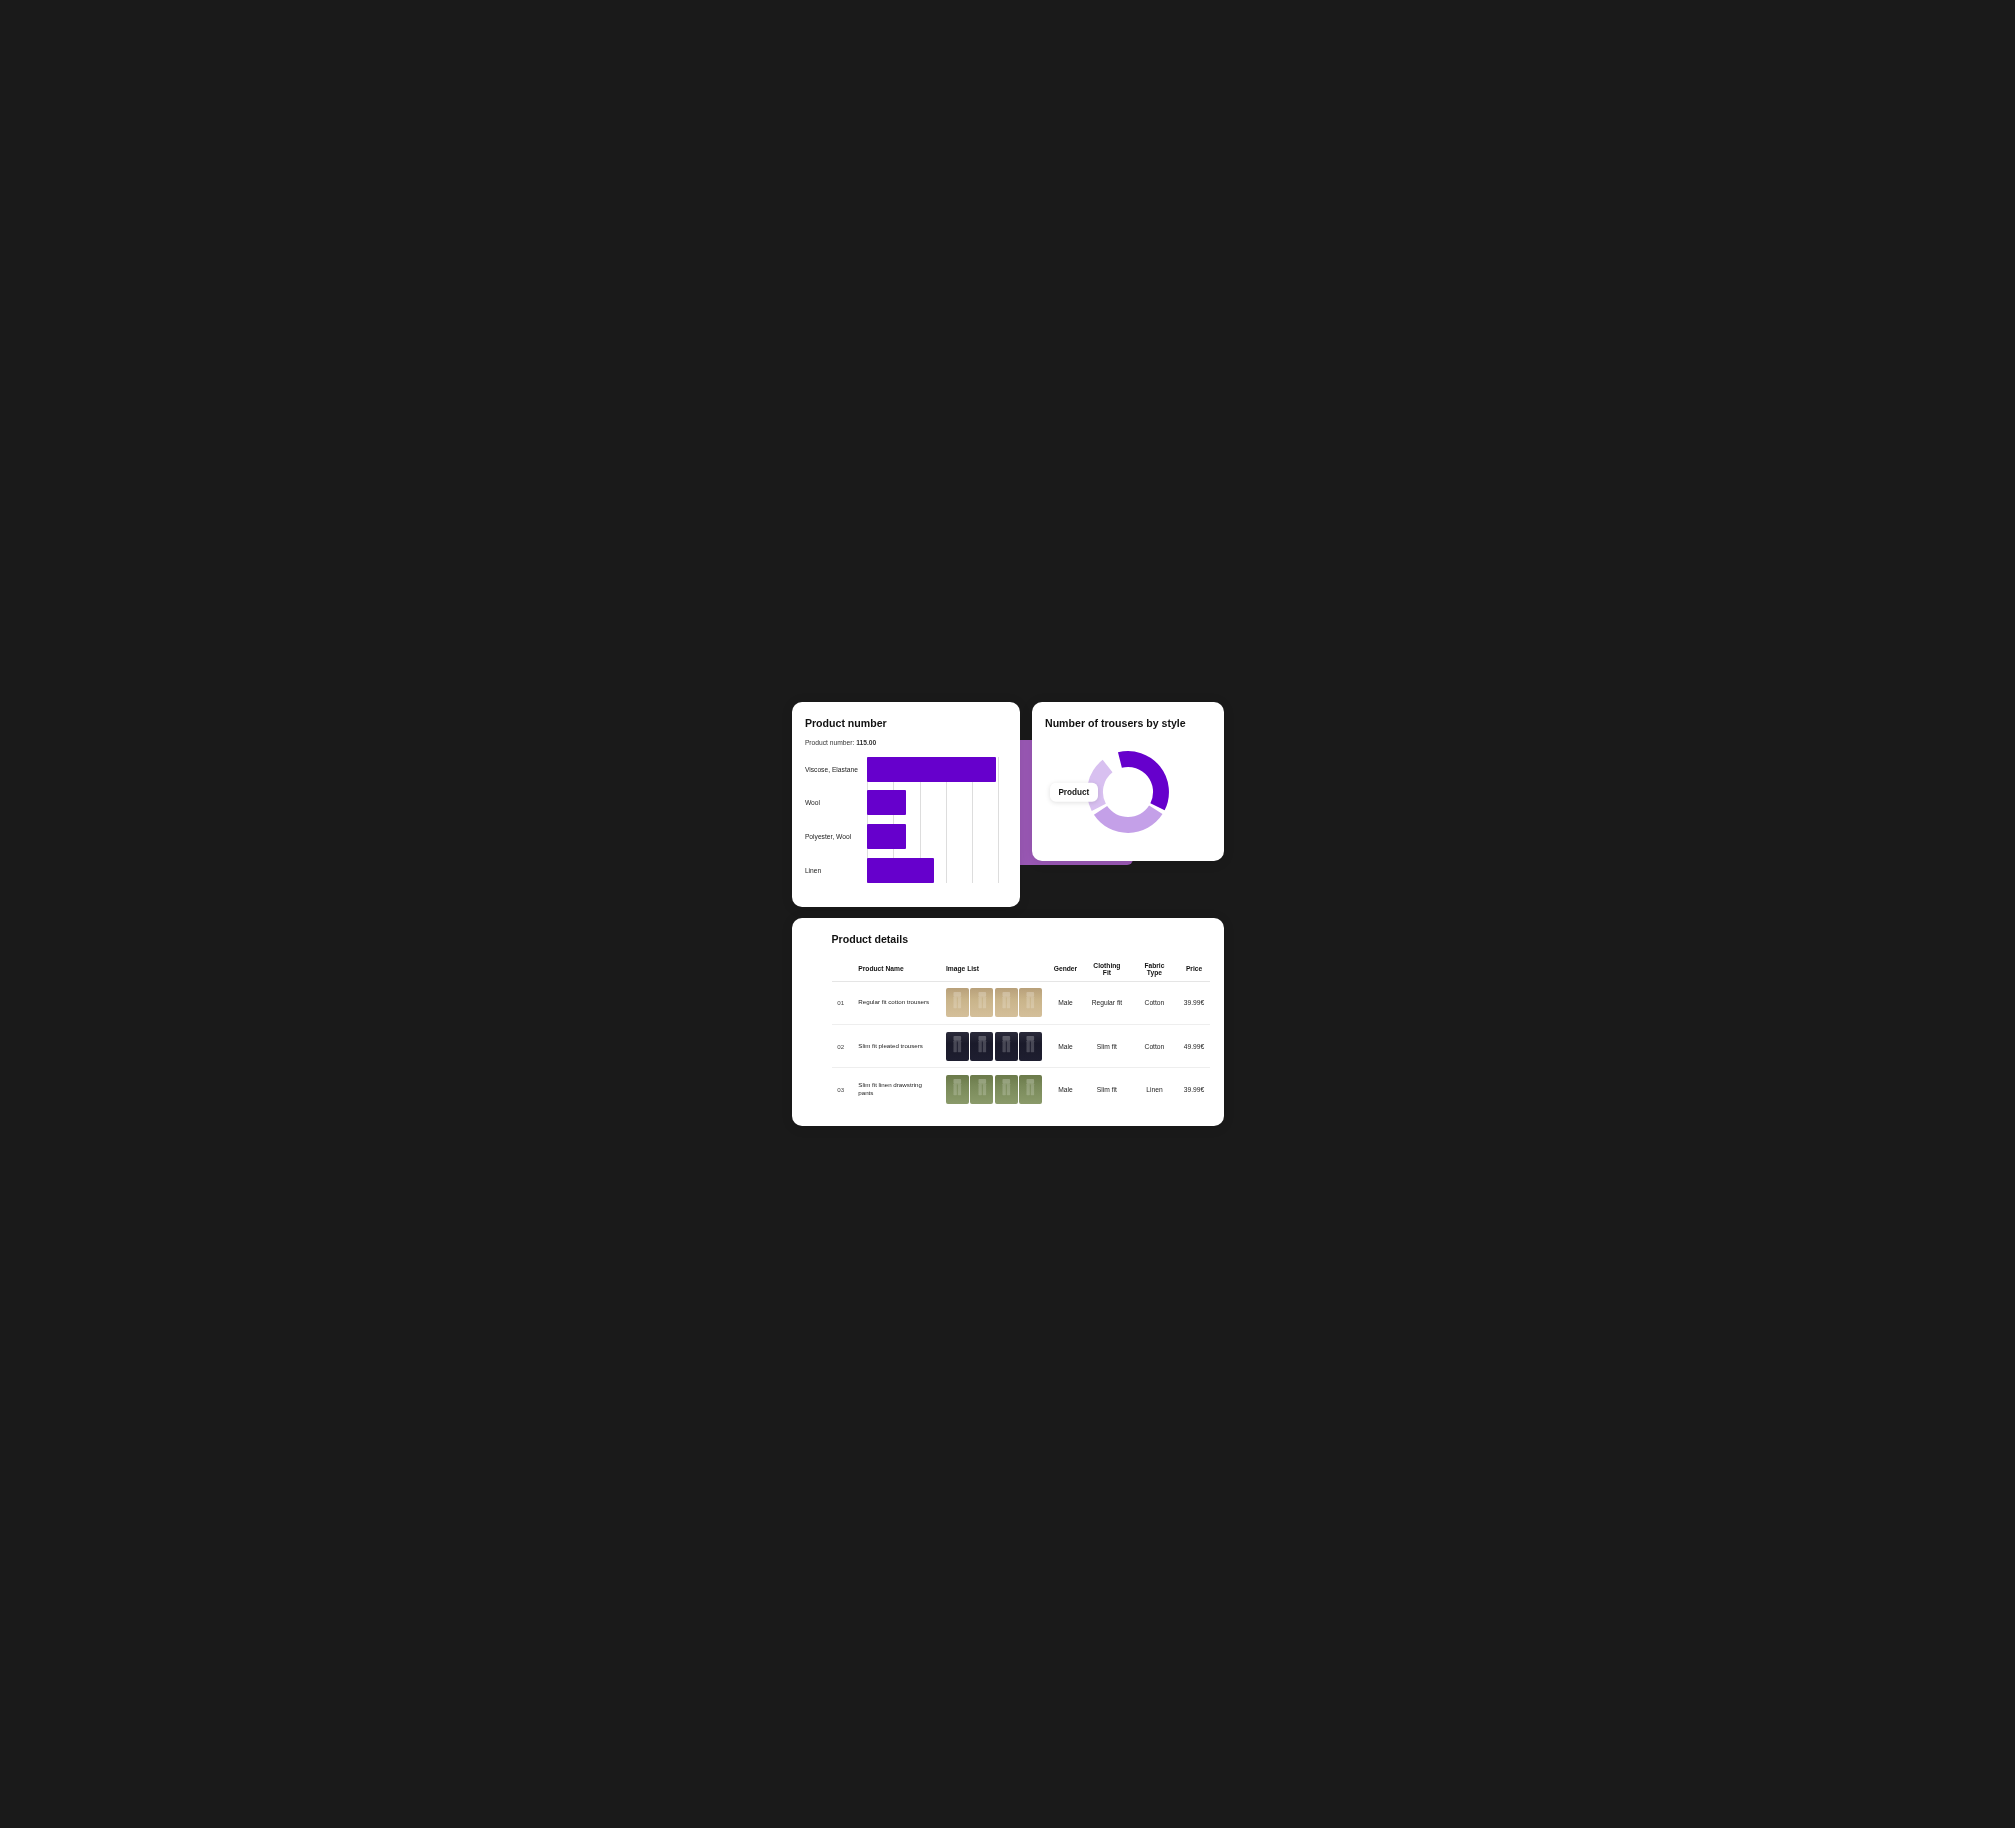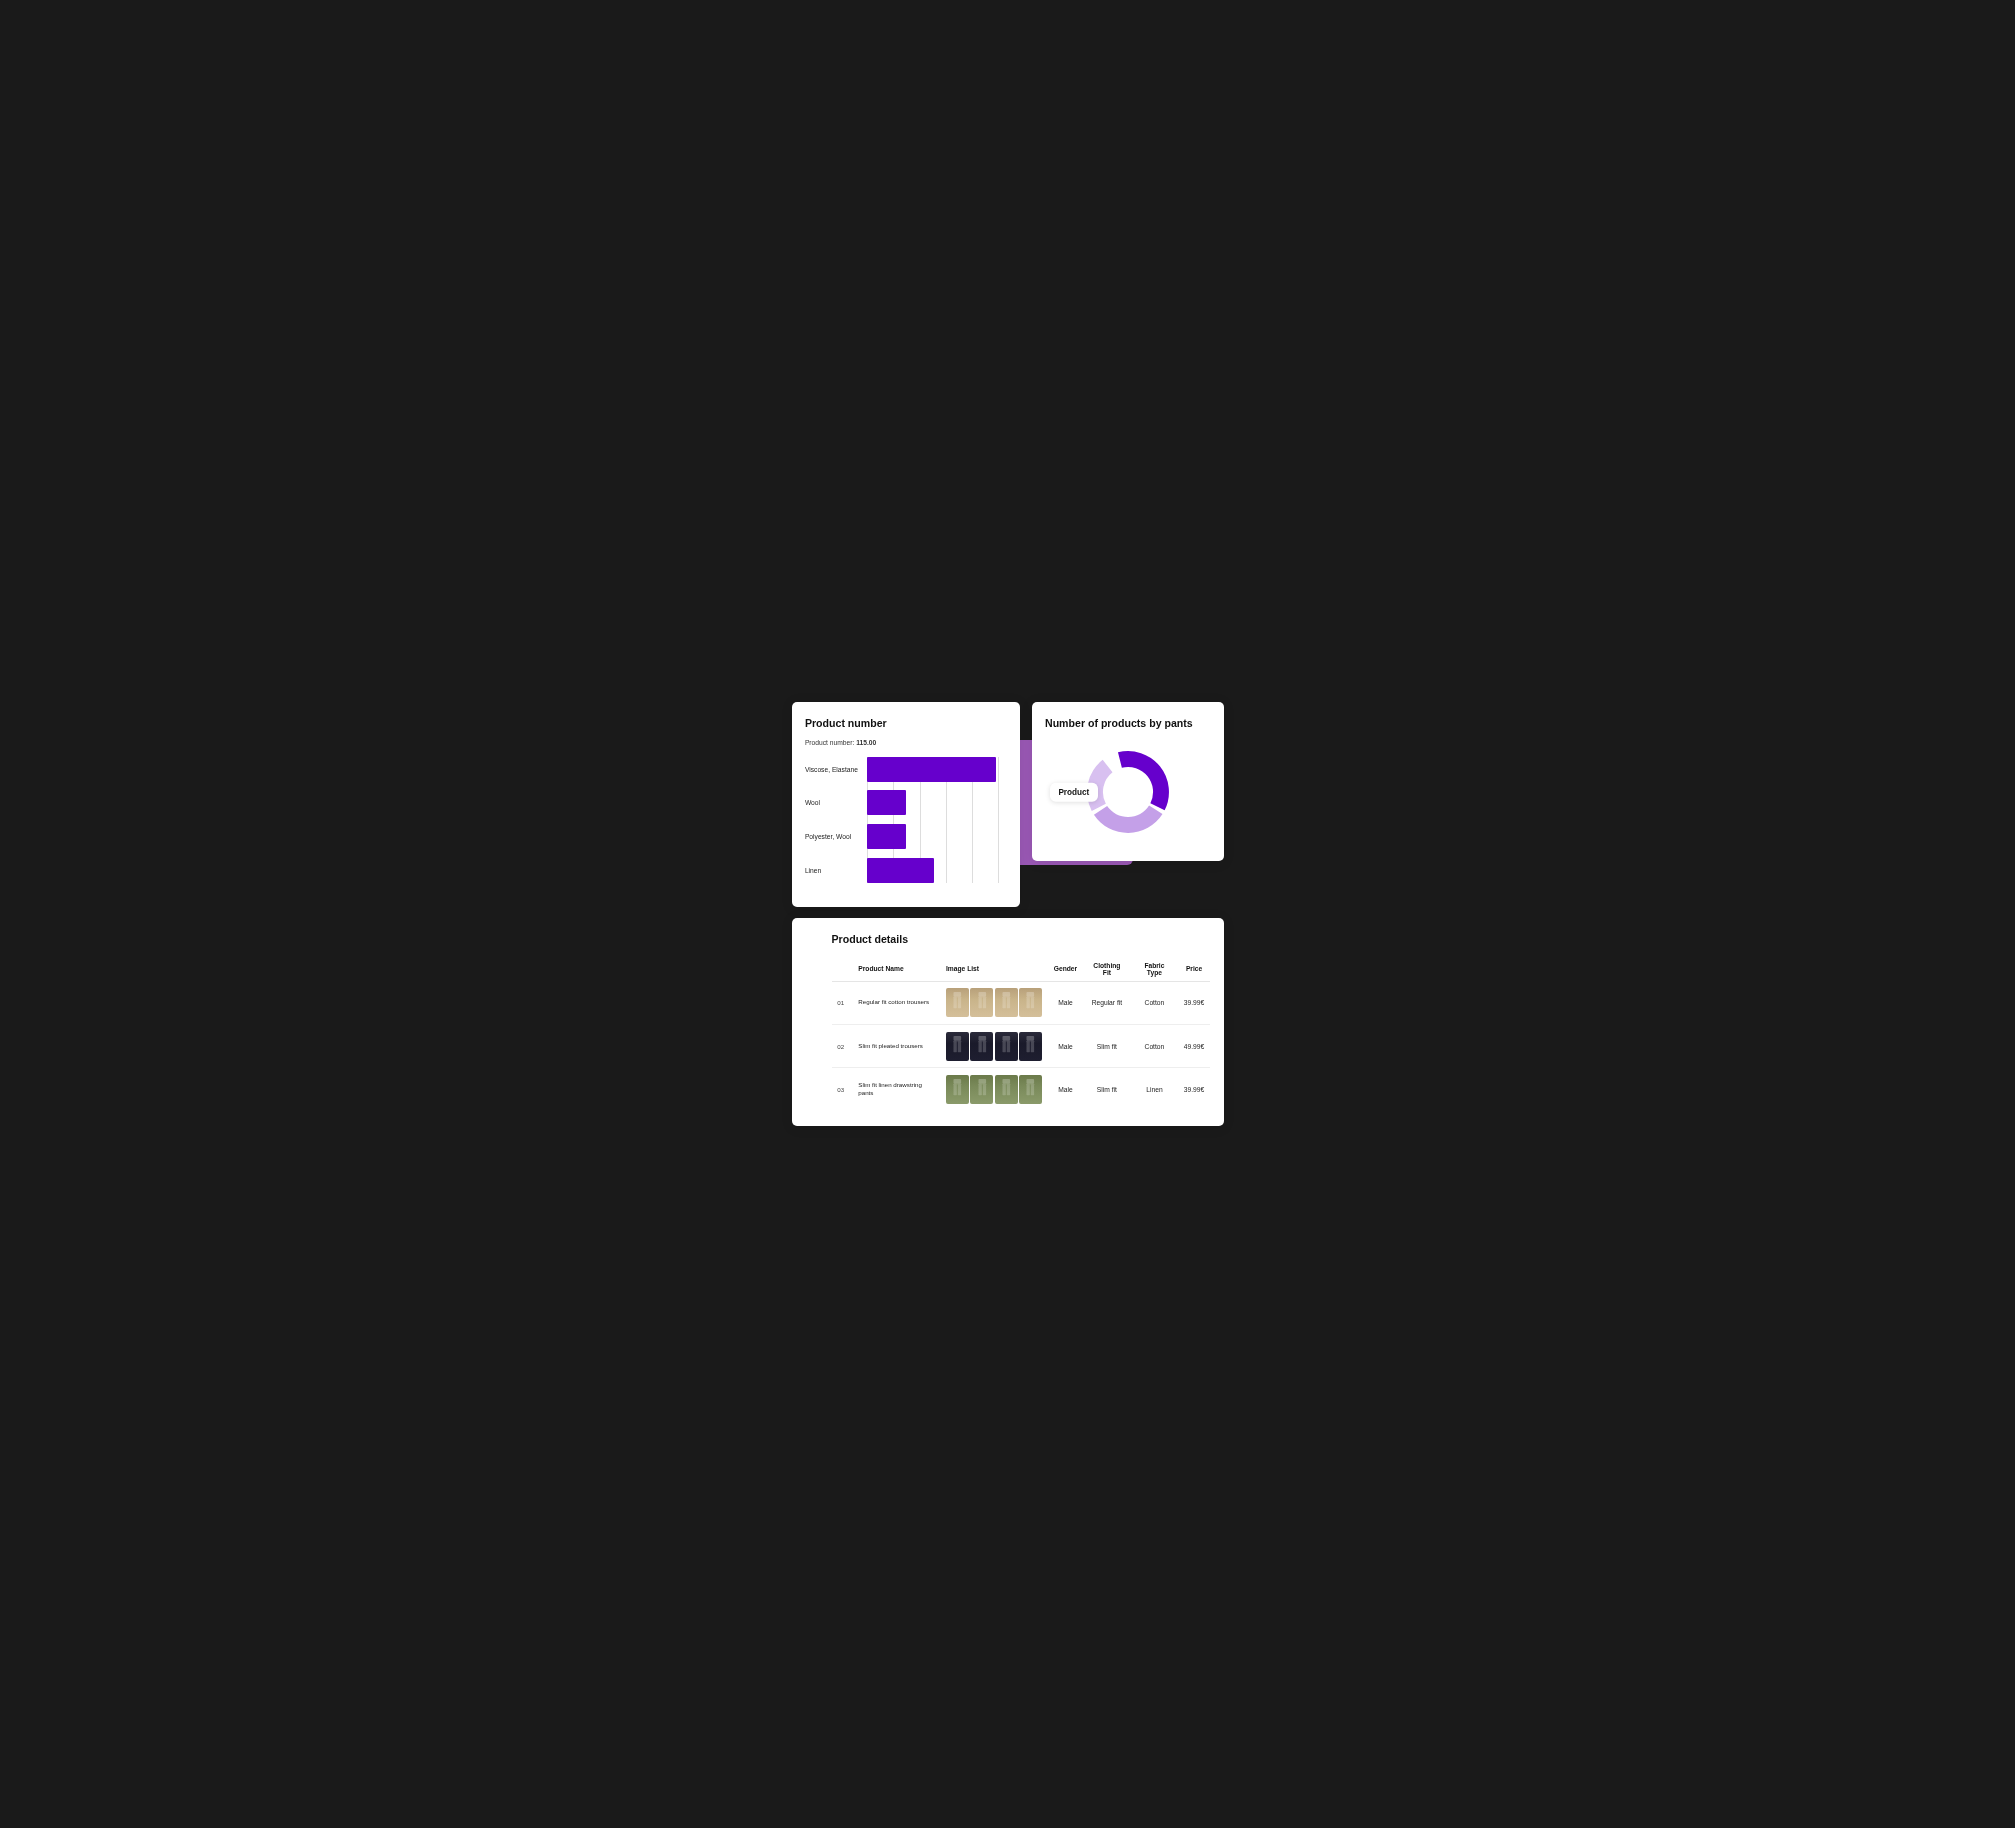--- a/index.html
+++ b/index.html
@@ -32,21 +32,21 @@
       display: flex;
       gap: 11.5px;
       position: relative;
       z-index: 1;
       margin-bottom: 11.5px;
       align-items: flex-start;
     }
     
     .card {
       background: #fff;
-      border-radius: 5px;
+      border-radius: 10px;
       padding: 15.4px 13.4px;
       box-shadow: 0 1.9px 11.5px rgba(0,0,0,0.10);
     }
     .bar-chart-card {
       flex: 1.1;
       min-width: 0;
       position: relative;
       overflow: hidden;
     }
     .donut-card {
@@ -262,21 +262,21 @@
     <div class="bar-label">Linen</div>
     <div class="bar-track">
       <div class="bar-fill" style="width:48%"></div>
     </div>
   </div>
           </div>
       </div>
     </div>
 
     <div class="card donut-card">
-      <div class="card-title">Number of products by pants</div>
+      <div class="card-title">Number of trousers by style</div>
       <div class="donut-wrapper">
         <svg class="donut-svg" viewBox="0 0 220 220">
 
           <g id="donut-segments">
               <path d="M 89.16507558728699 27.59304686668402 A 85 85 0 0 1 185.99562496708936 148.0744663240538 L 156.491441156337 133.29261469236232 A 52 52 0 0 0 97.25392859457557 59.58633455373611 Z" fill="#6600cc"></path>
               <path d="M 181.5994475273768 155.80959630660823 A 85 85 0 0 1 39.27462750262853 157.1478704196494 L 66.73271329572569 138.8434030802561 A 52 52 0 0 0 153.80201495792465 138.02469421110152 Z" fill="#c4a0e8"></path>
               <path d="M 34.73377405197857 149.49677495114491 A 85 85 0 0 1 57.44842195888928 43.19182950125749 L 77.85079931602638 69.1291192242987 A 52 52 0 0 0 63.95477942003395 134.16273291128863 Z" fill="#d8c0f0"></path>
             </g>
         </svg>
         <div class="donut-label-bubble">Product</div>

